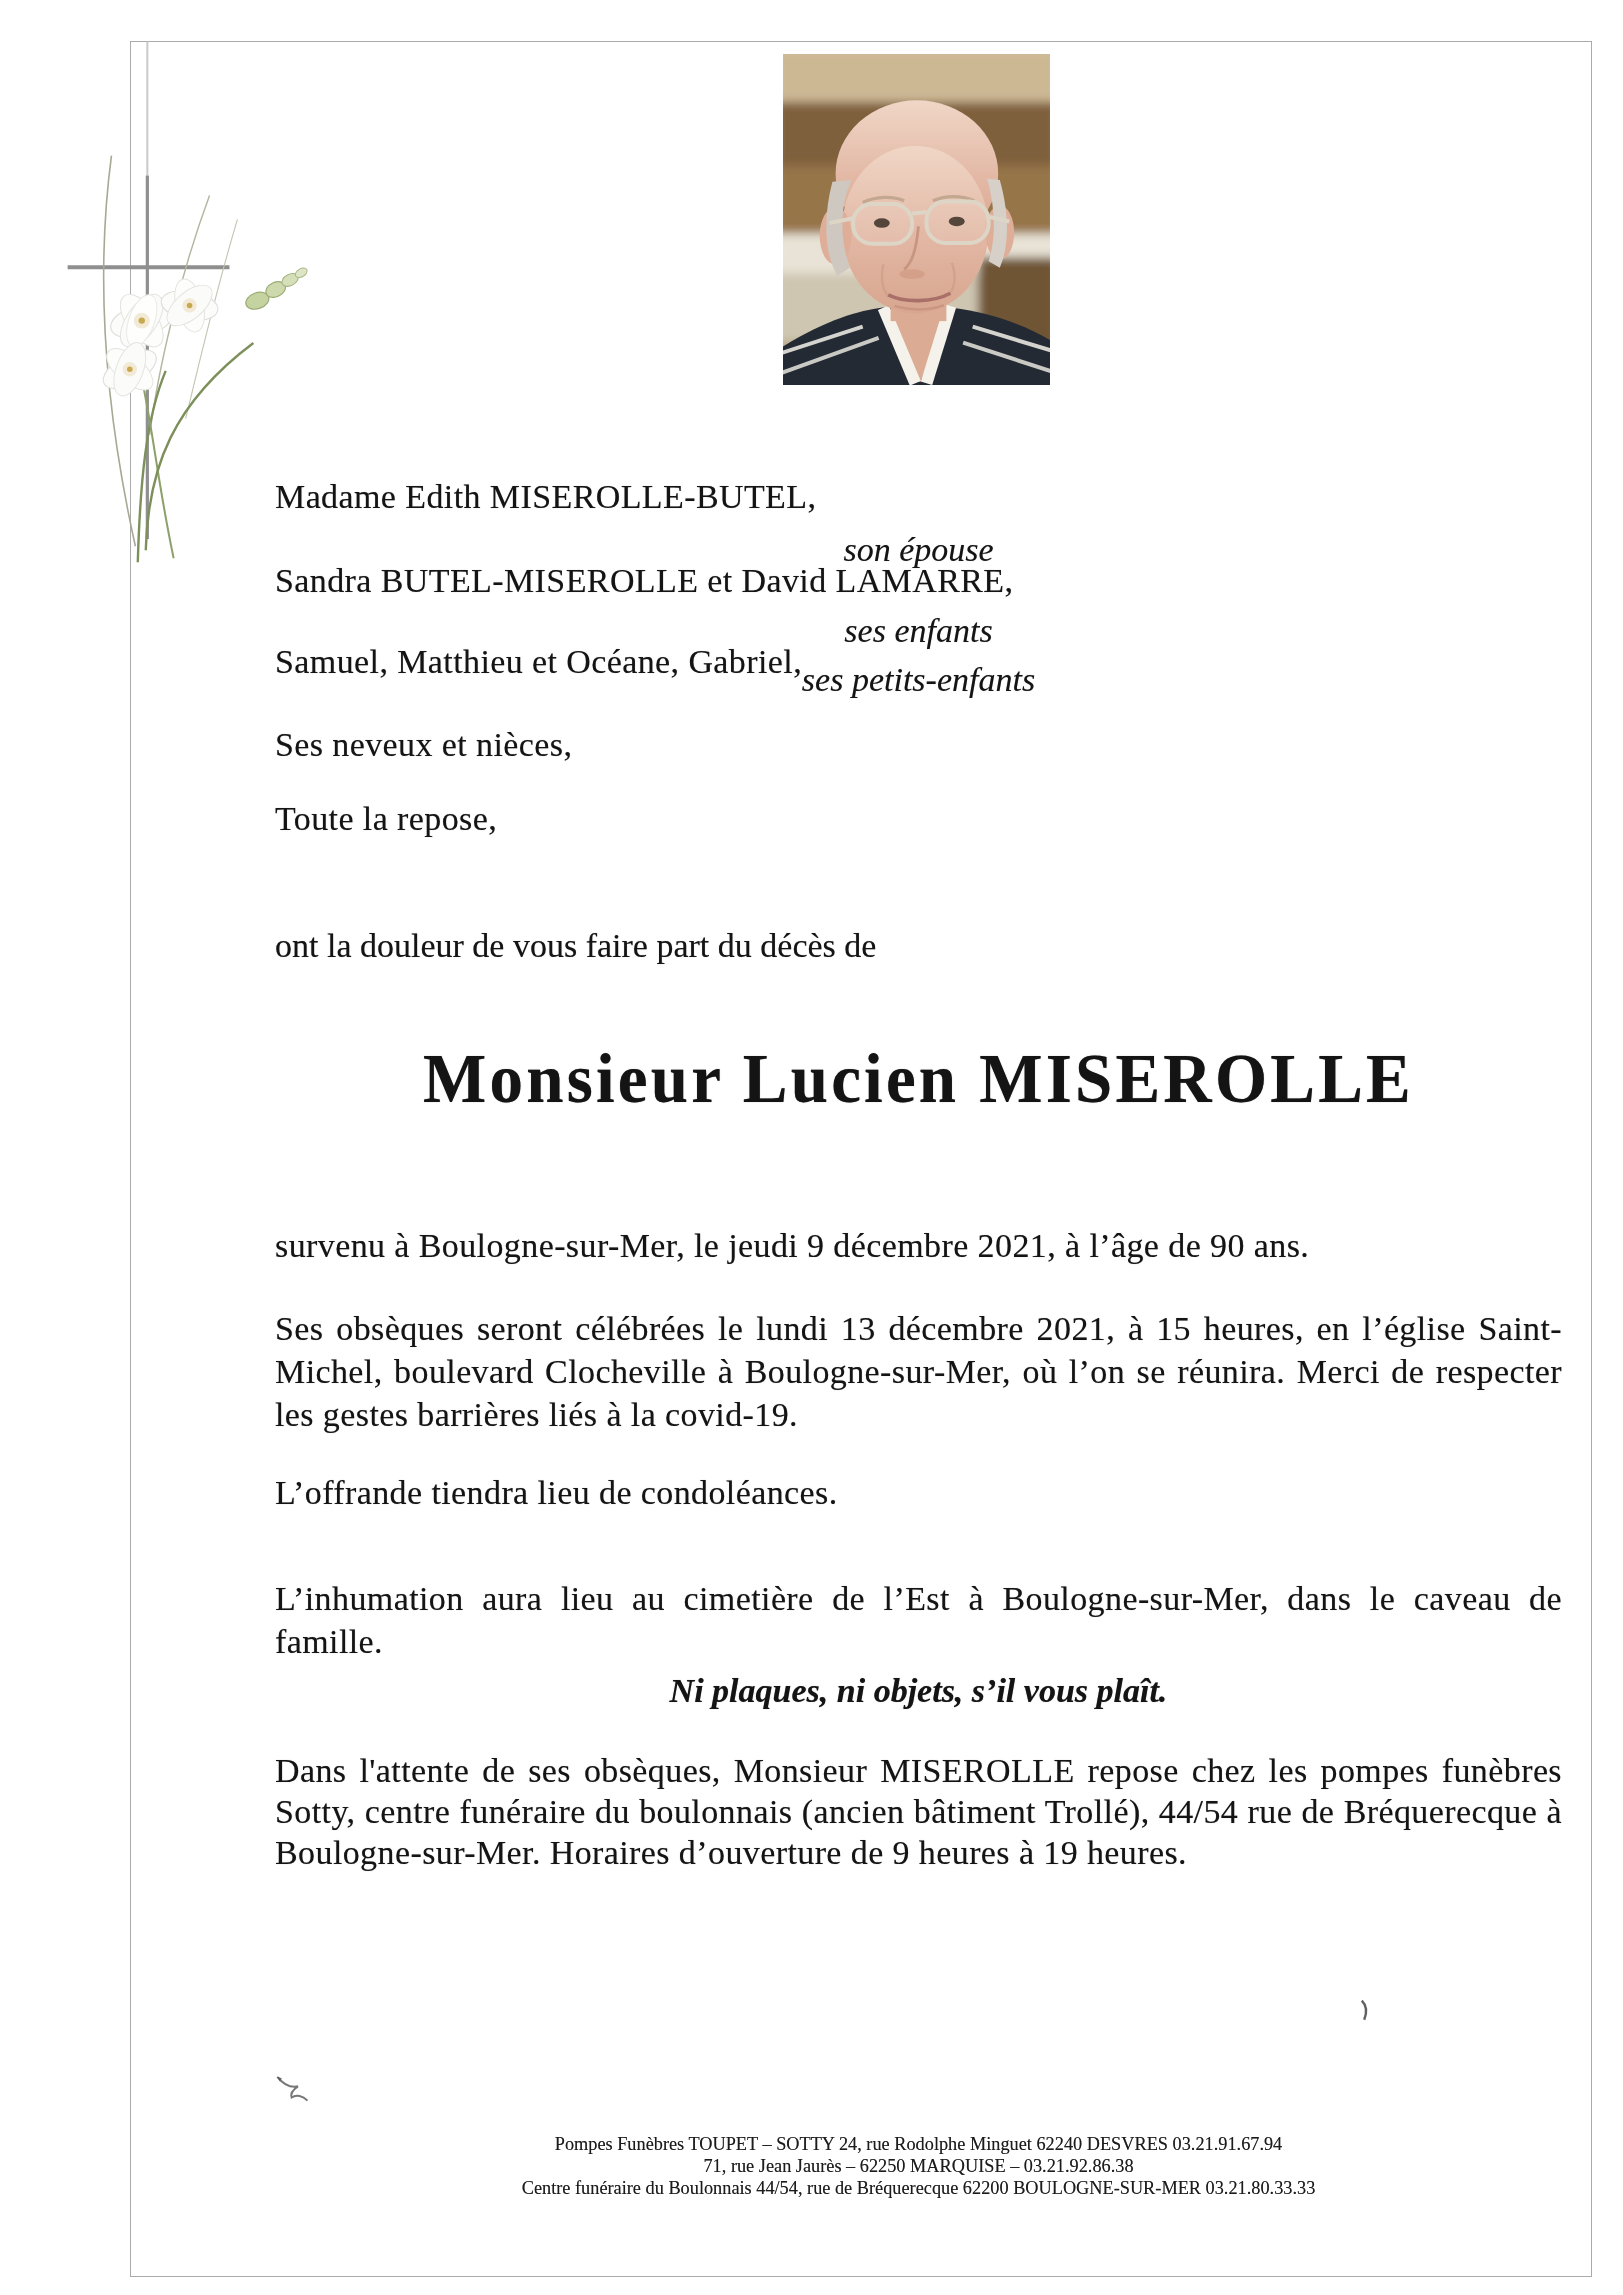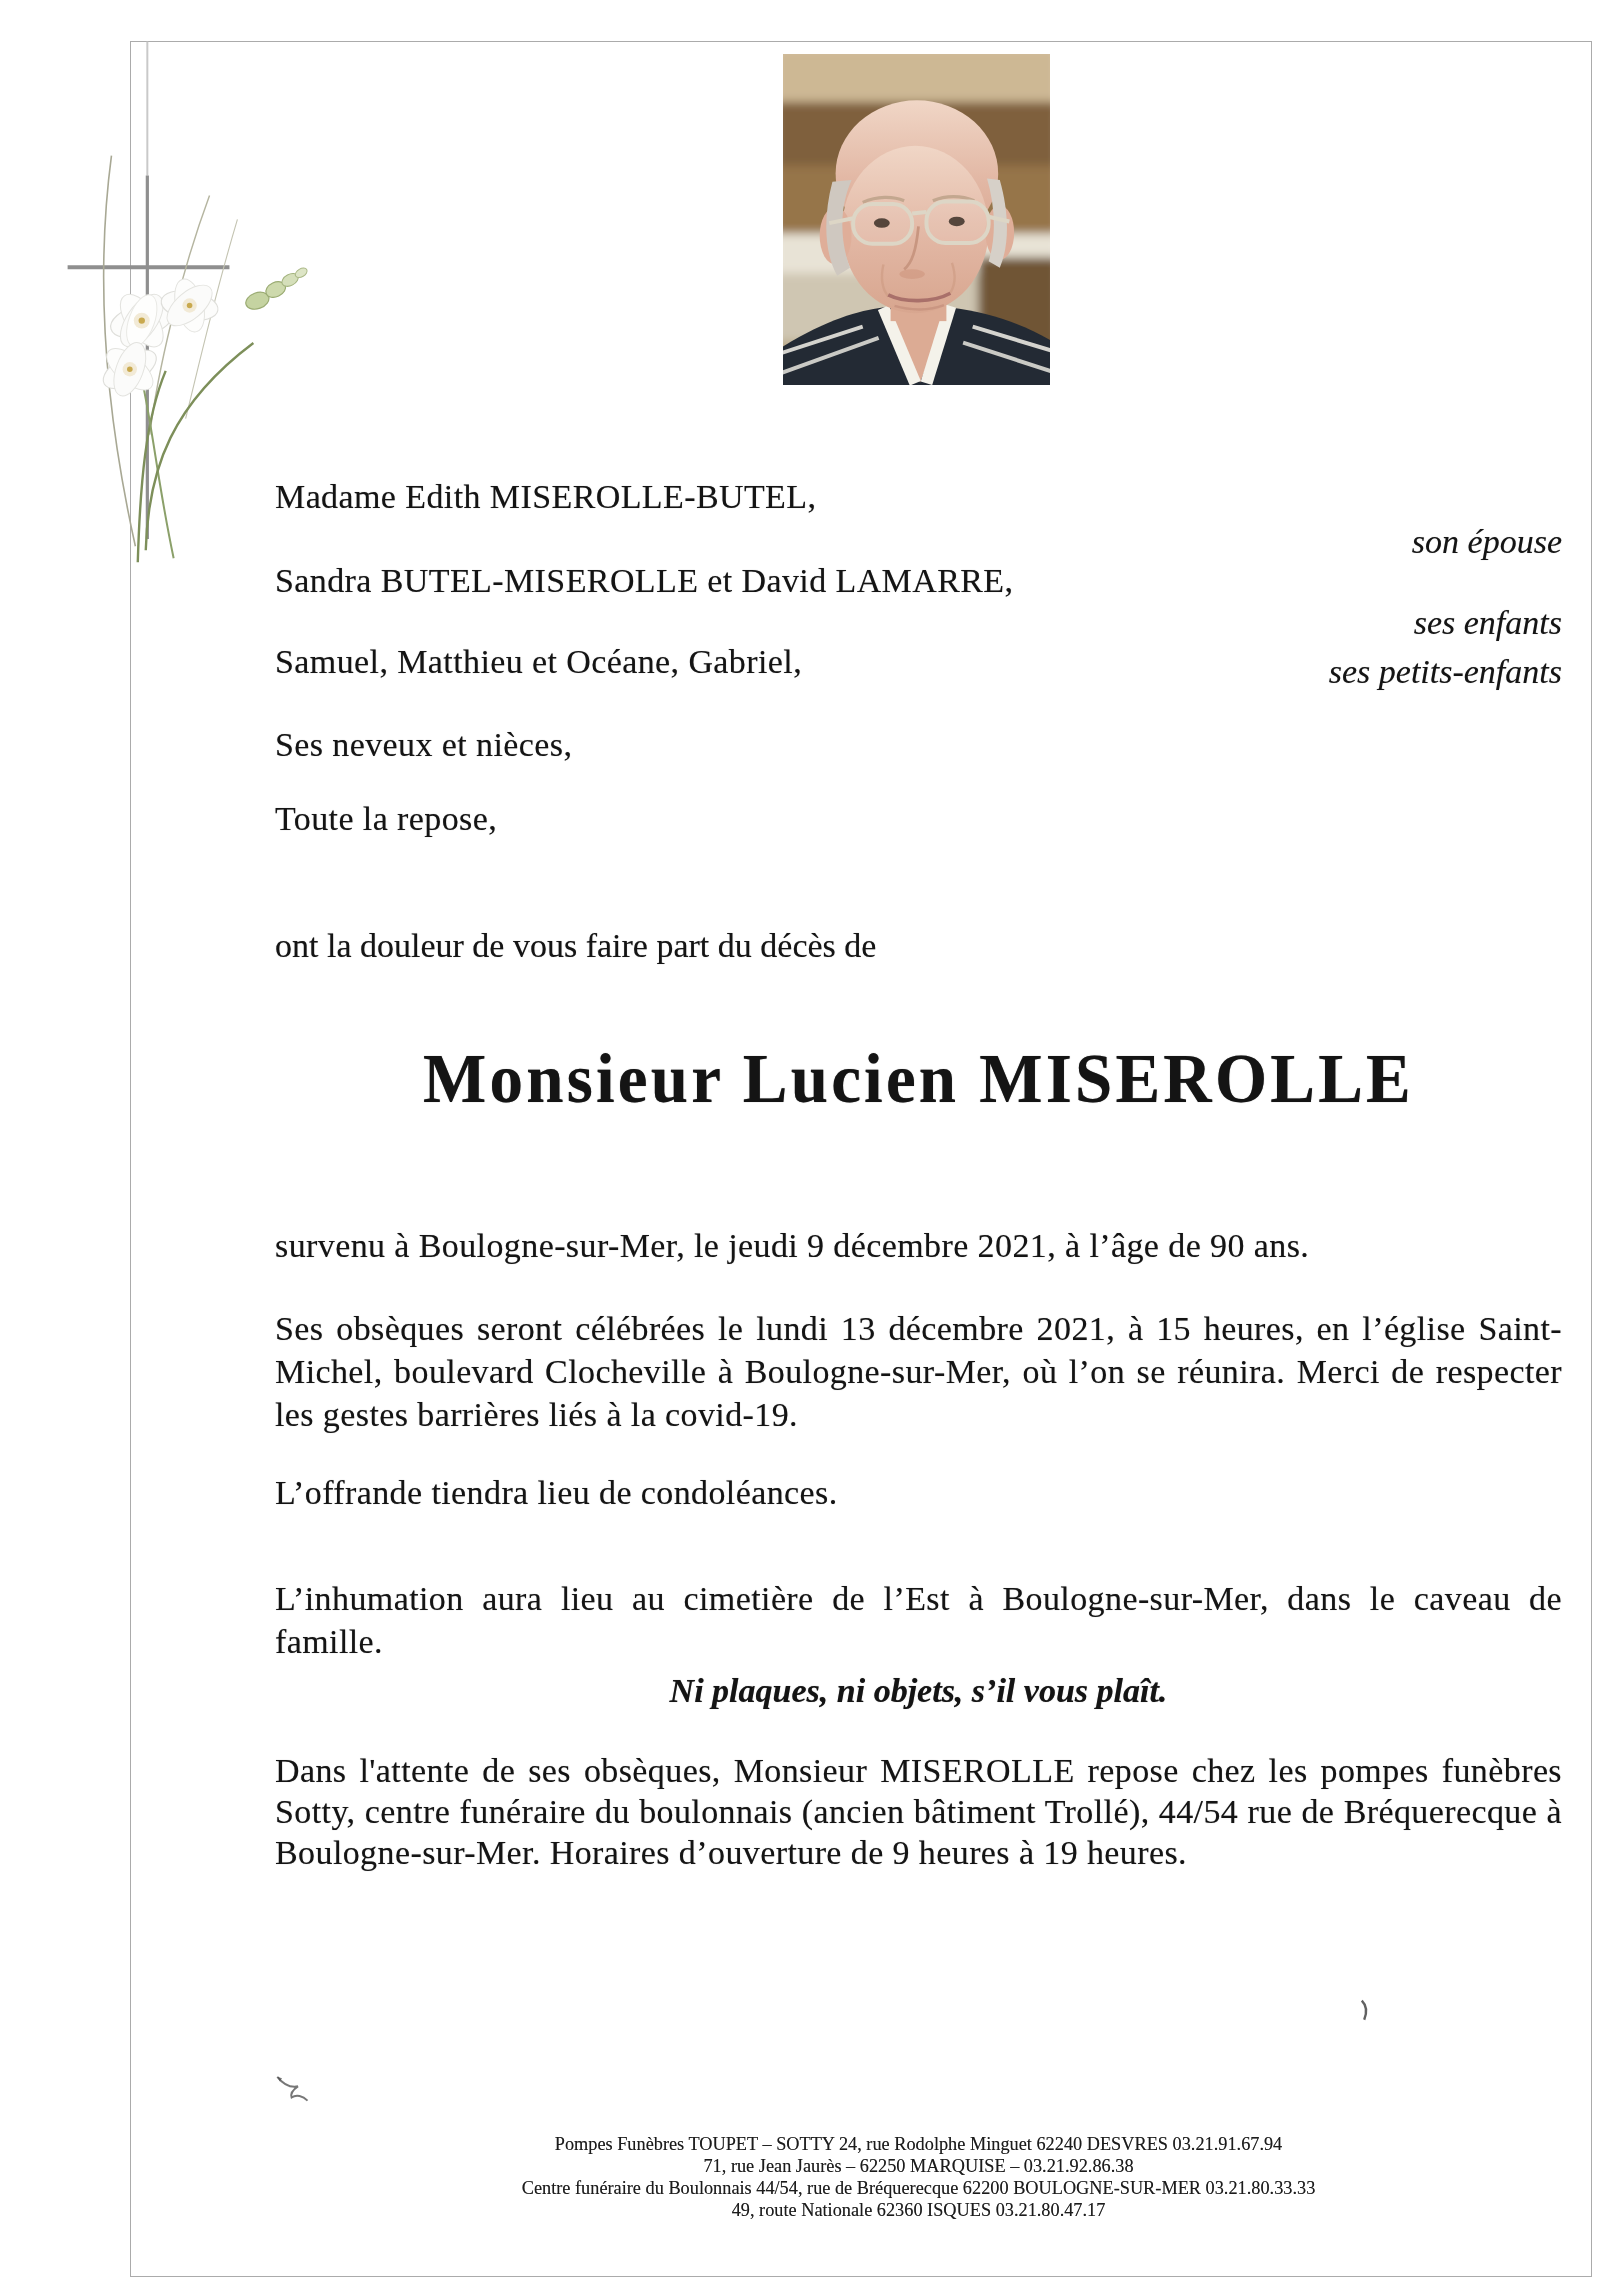--- a/index.html
+++ b/index.html
@@ -14,22 +14,23 @@
     border:1.6px solid #ababab;box-sizing:border-box;background:#ffffff;
   }
   .content{position:absolute;left:275px;top:0;width:1287px;}
   .abs{position:absolute;width:100%;}
   .txt{
     font-size:34px;line-height:40px;
     text-shadow:0 0 0.8px rgba(20,20,20,.45);
     letter-spacing:0.4px;
   }
   .rel{
-    font-style:italic;text-align:right;font-size:34px;
+    font-style:italic;text-align:center;font-size:34px;
     text-shadow:0 0 0.8px rgba(20,20,20,.4);
+    margin-top:8px;
   }
   .intro{font-size:34px;text-shadow:0 0 0.8px rgba(20,20,20,.45);}
   .title{
     text-align:center;font-size:67px;font-weight:bold;letter-spacing:3.2px;
     text-shadow:0 0 0.8px rgba(0,0,0,.6);
     transform:scaleY(1.04);
   }
   .para{
     font-size:34px;line-height:43px;text-align:justify;
     text-shadow:0 0 0.8px rgba(20,20,20,.45);letter-spacing:0.4px;
@@ -193,21 +194,20 @@
   <div class="abs bolditright" style="top:1672px;">Ni plaques, ni objets, s’il vous plaît.</div>
   <div class="abs para tight" style="top:1750px;">Dans l'attente de ses obsèques, Monsieur MISEROLLE repose chez les pompes funèbres Sotty, centre funéraire du boulonnais (ancien bâtiment Trollé), 44/54 rue de Bréquerecque à Boulogne-sur-Mer. Horaires d’ouverture de 9 heures à 19 heures.</div>
 
   <div class="abs" style="top:1959px;">
   </div>
 
   <div class="abs" style="top:2133px;">
     <div class="footer">Pompes Funèbres TOUPET – SOTTY 24, rue Rodolphe Minguet 62240 DESVRES  03.21.91.67.94</div>
     <div class="footer">71, rue Jean Jaurès – 62250 MARQUISE – 03.21.92.86.38</div>
     <div class="footer">Centre funéraire du Boulonnais 44/54, rue de Bréquerecque 62200 BOULOGNE-SUR-MER 03.21.80.33.33</div>
-    <div class="footer">49, route Nationale 62360 ISQUES 03.21.80.47.17</div>
   </div>
 </div>
 
 <div style="position:absolute;left:1357px;top:1999px;">
   <svg width="16" height="24" viewBox="0 0 20 30">
     <path d="M6,2 C12,8 13,16 9,26" stroke="#3a3a3a" stroke-width="3" fill="none" opacity=".8"></path>
   </svg>
 </div>
 
 <div style="position:absolute;left:274px;top:2072px;">

